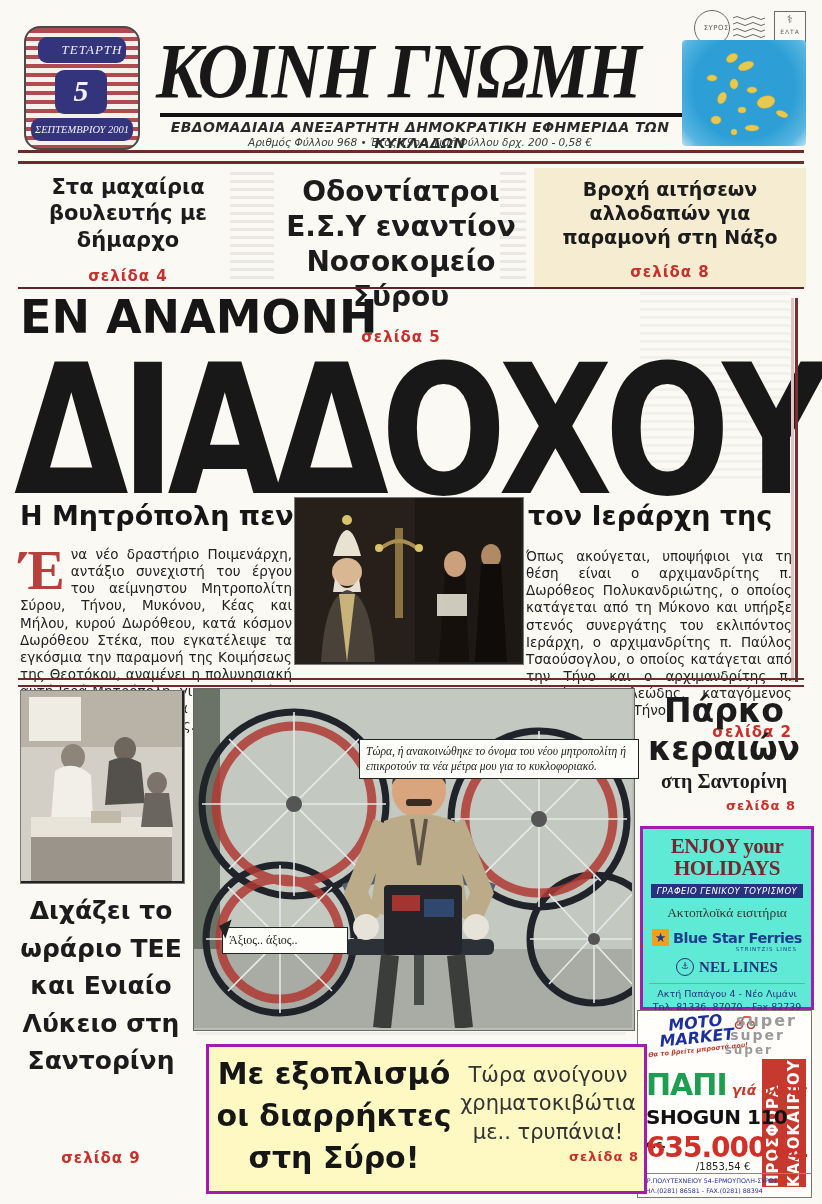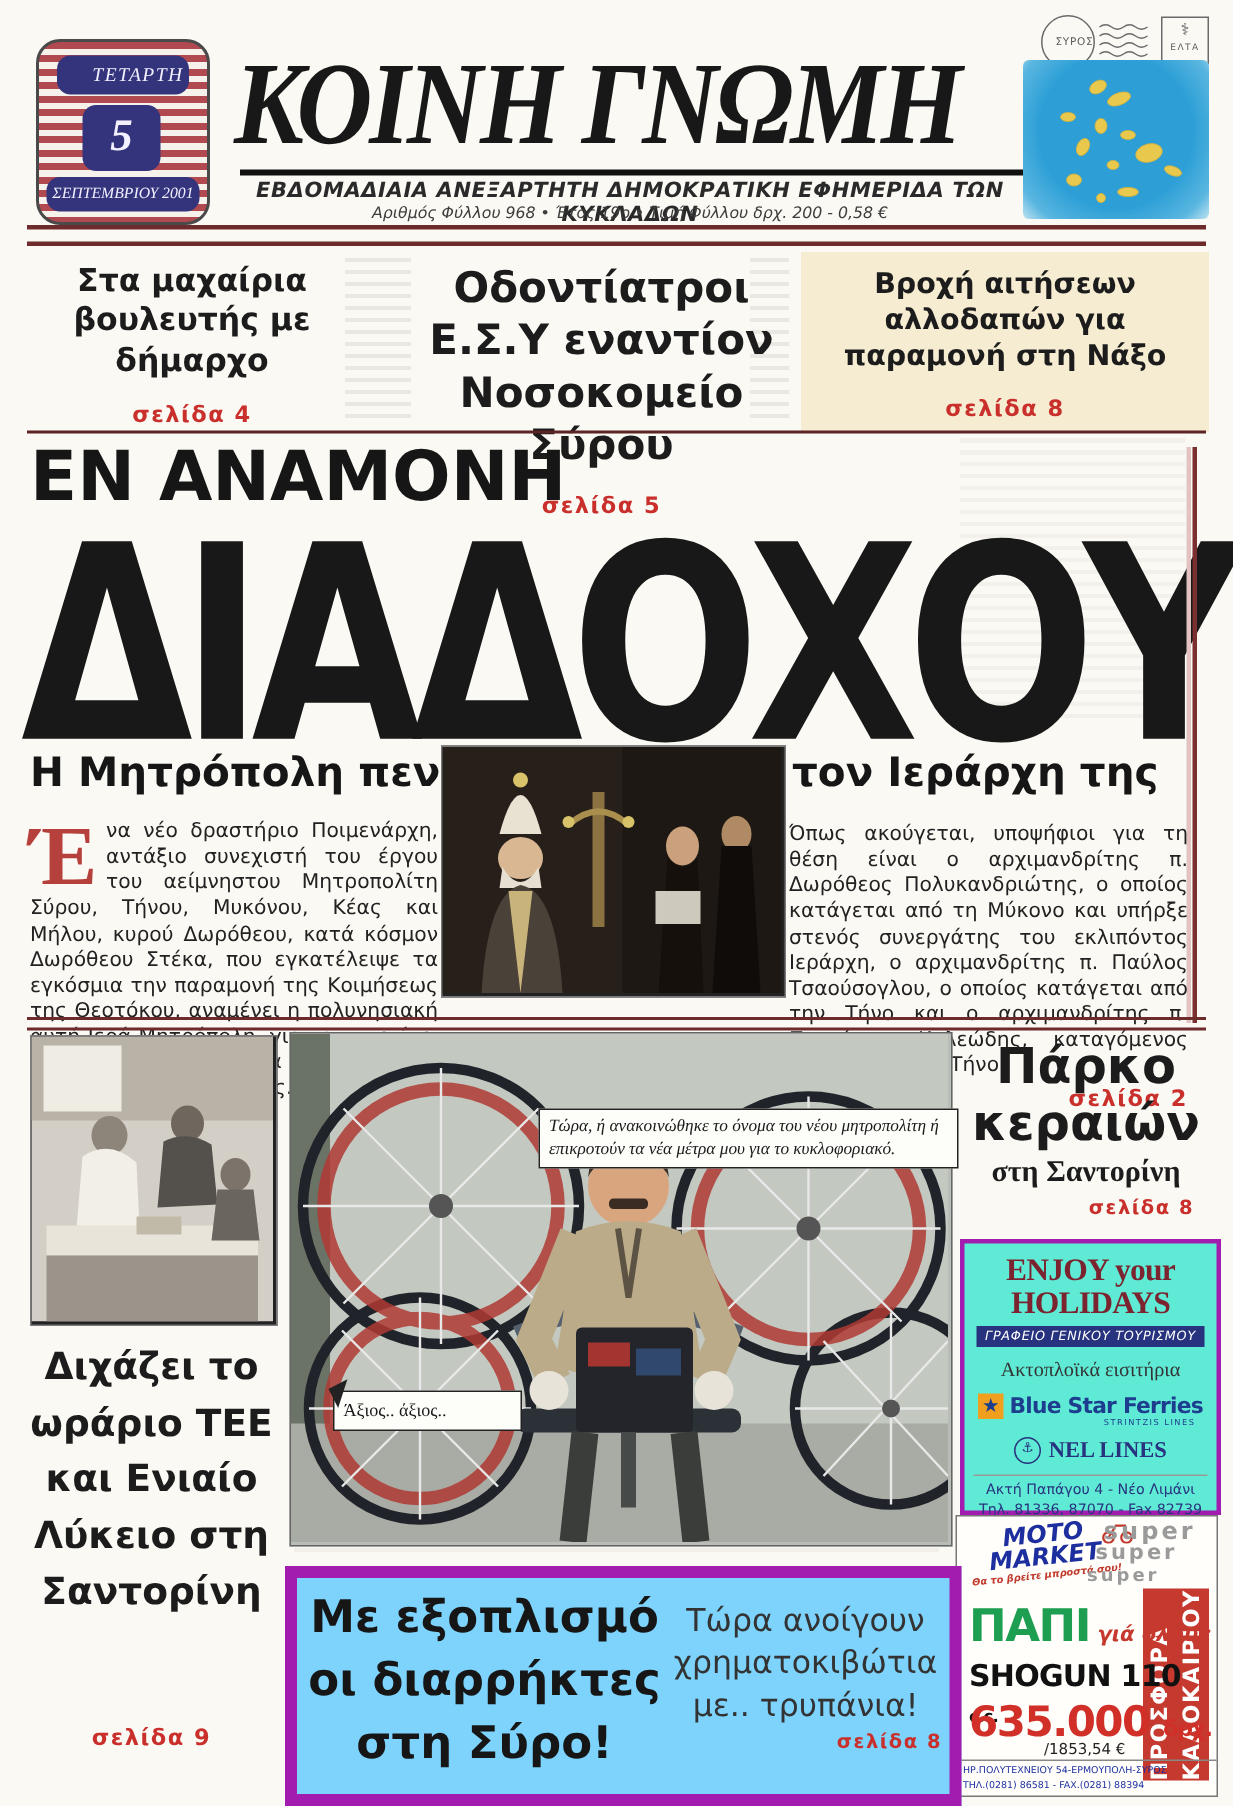--- a/index.html
+++ b/index.html
@@ -98,21 +98,21 @@
   .papi{color:#1e9e50;font-weight:900;font-size:30px;letter-spacing:-1px;}
   .papi-sub{color:#c5392f;font-weight:bold;font-style:italic;font-size:14px;}
   .shogun{position:absolute;left:8px;top:94px;font-weight:900;font-size:20px;color:#111;letter-spacing:-.5px;}
   .shogun small{font-size:11px;font-weight:bold;}
   .price{position:absolute;left:8px;top:120px;color:#d03028;font-weight:900;font-size:28px;letter-spacing:-1px;}
   .price small{font-size:15px;color:#d03028;}
   .price-eur{position:absolute;left:58px;top:150px;font-size:10px;color:#222;}
   .moto-addr{position:absolute;left:0;bottom:0;width:100%;border-top:1px solid #888;
              font-size:6.3px;color:#1d2f9e;text-align:left;padding:2px 4px;line-height:1.5;box-sizing:border-box;}
   
-  .bottom-box{left:190px;top:1044px;width:435px;height:144px;border:8px solid #a21caf;background:#7dd3fc;}
+  .bottom-box{left:206px;top:1044px;width:435px;height:144px;border:3px solid #a21caf;background:#fef9c3;}
   .bb-left{position:absolute;left:4px;top:6px;width:242px;text-align:center;font-size:30px;
            line-height:1.4;font-weight:900;color:#161616;}
   .bb-right{position:absolute;left:248px;top:14px;width:182px;text-align:center;font-size:21px;
             line-height:1.35;color:#333;}
   .bb-right .pageref{display:block;text-align:right;font-size:13px;margin-top:2px;}
 </style>
 </head>
 <body>
 
 <div class="page">

